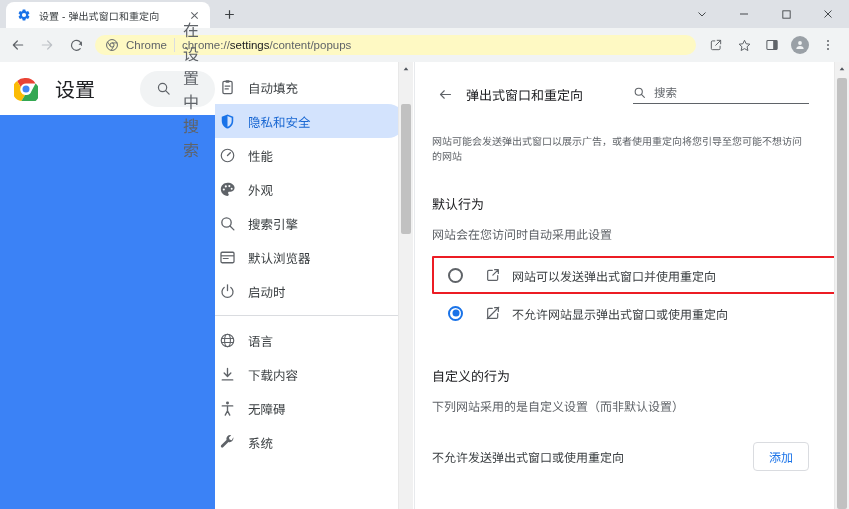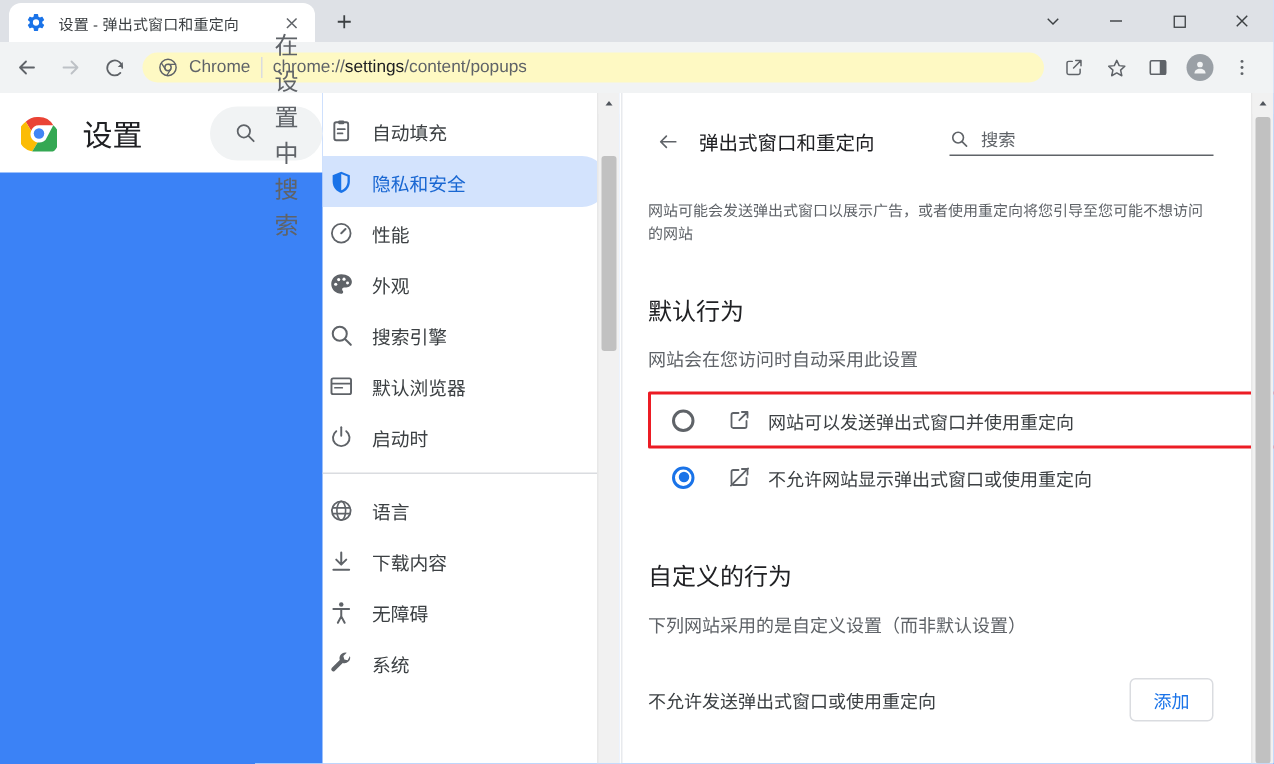--- a/index.html
+++ b/index.html
@@ -245,21 +245,21 @@
   .head-search svg { width: 13px; height: 13px; color: #5f6368; flex: 0 0 13px; }
   .head-search .ph { font-size: 11.5px; color: #5f6368; }
 
   .desc {
     font-size: 10px;
     color: #5f6368;
     margin-top: 24px;
     line-height: 1.5;
   }
   .section-title {
-    font-size: 16px;
+    font-size: 13px;
     color: #202124;
     margin-top: 30px;
   }
   .section-sub {
     font-size: 12px;
     color: #5f6368;
     margin-top: 12px;
   }
 
   .radio-group { margin-top: 14px; position: relative; }

